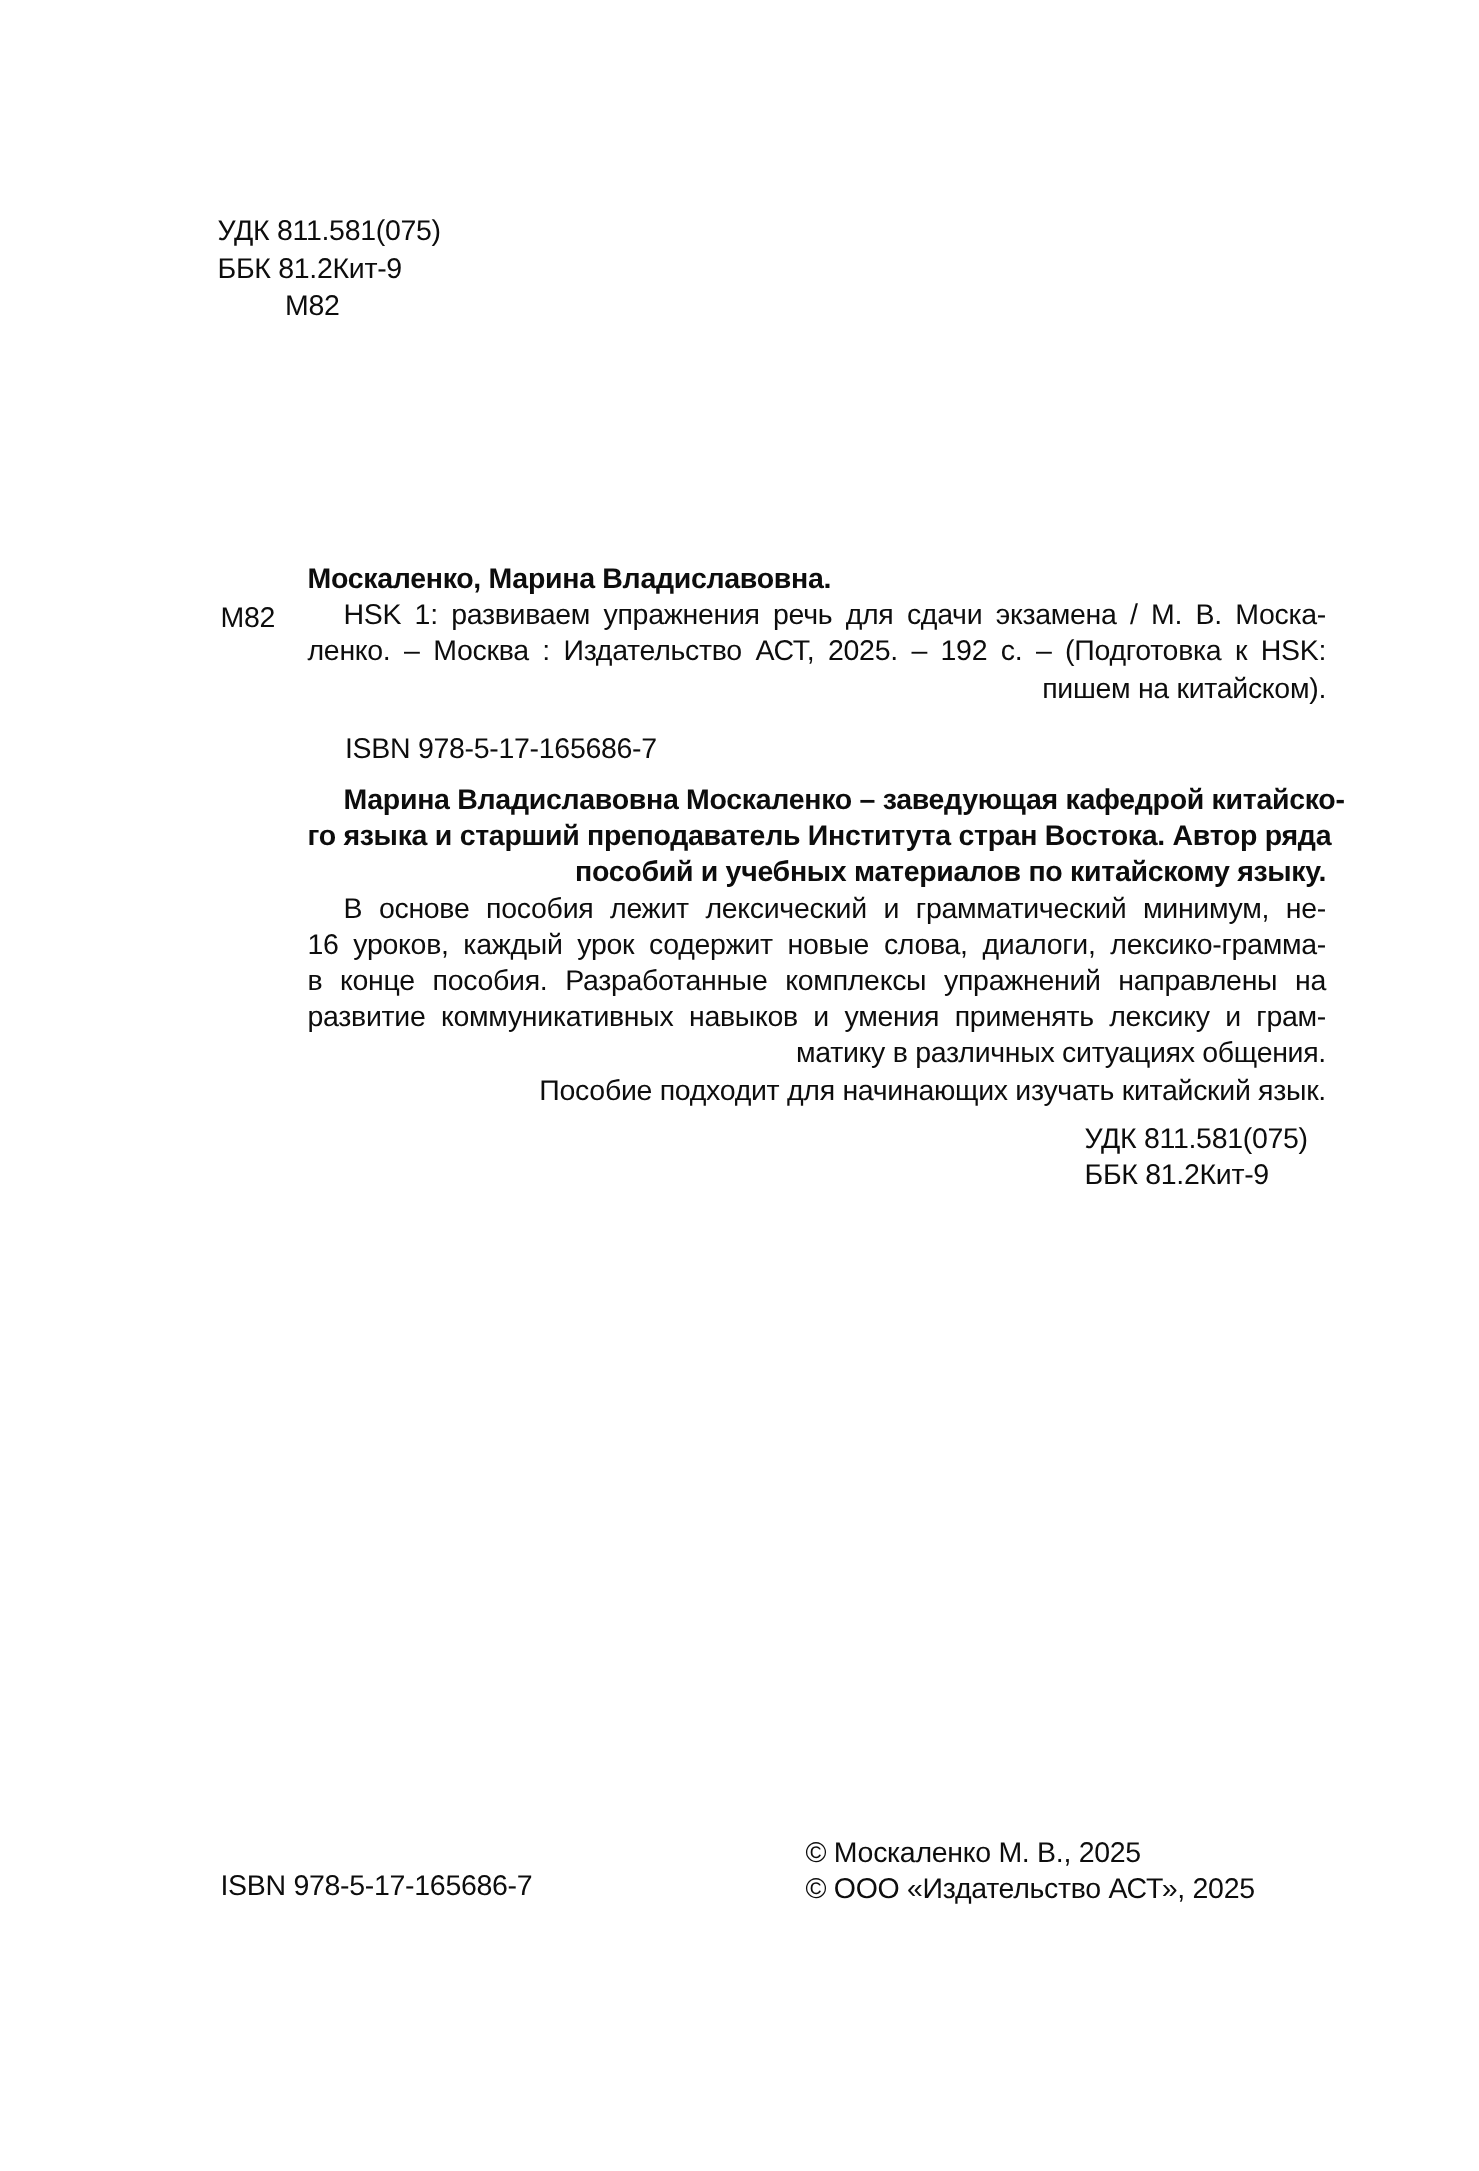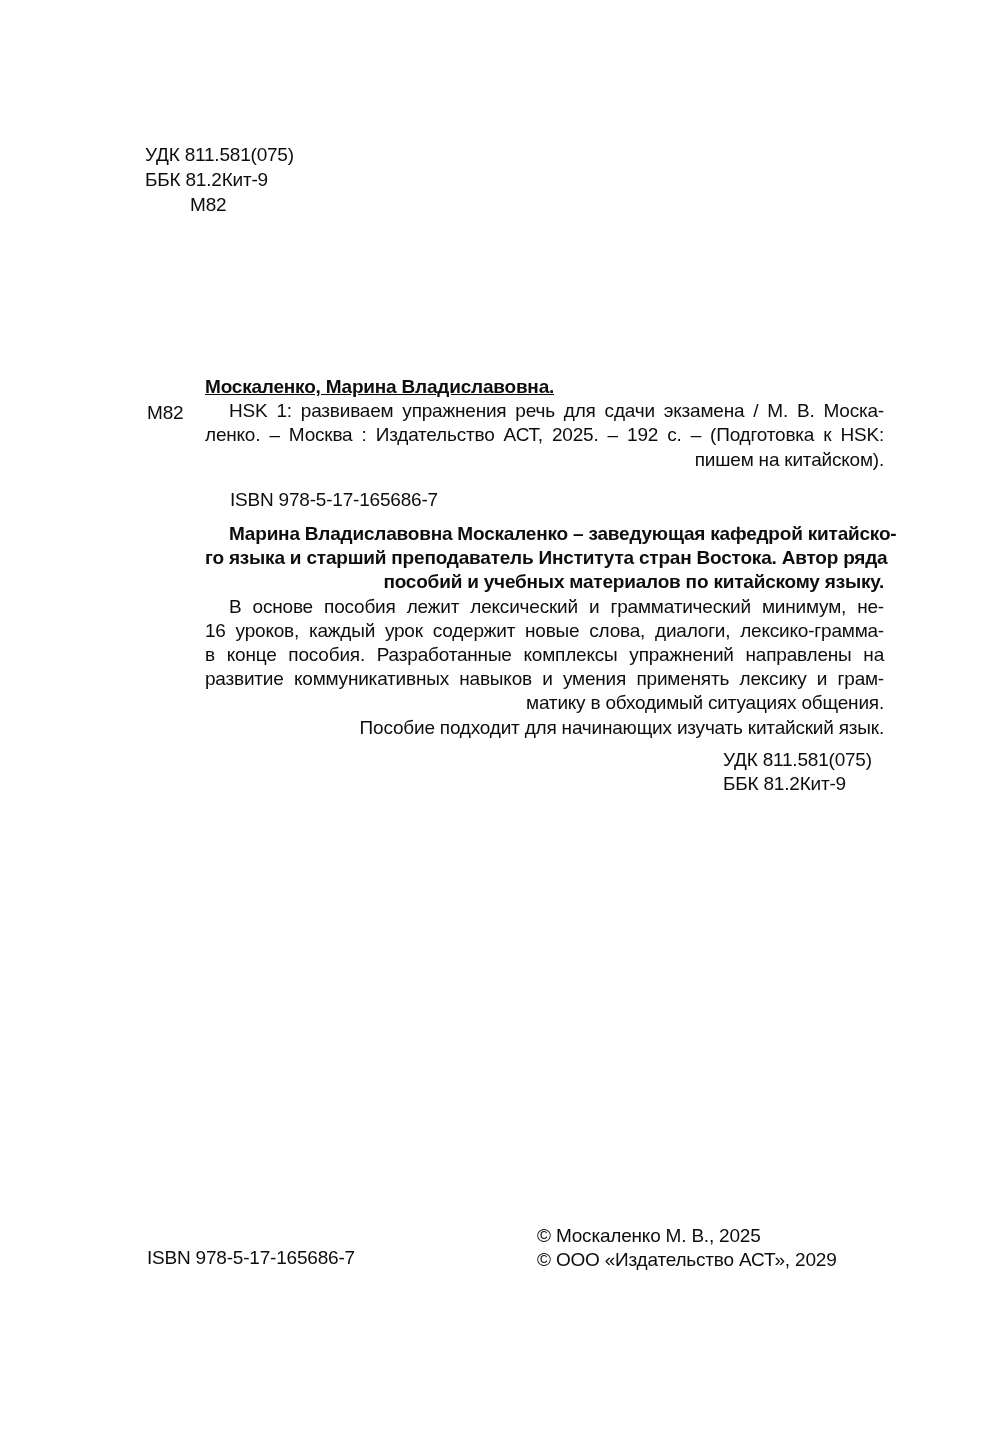--- a/index.html
+++ b/index.html
@@ -27,21 +27,21 @@
     line-height: 25px;
   }
   .top-block .code-line { padding-left: 45px; }
 
   
   .main-col {
     left: 205px;
     top: 375px;
     width: 679px;
   }
-  .heading { font-weight: bold; white-space: nowrap; text-decoration: underline; }
+  .heading { font-weight: bold; white-space: nowrap; }
 
   .jline {
     text-align: justify;
     text-align-last: justify;
     white-space: nowrap;
   }
   .lline {
     text-align: right;
     white-space: nowrap;
   }
@@ -99,32 +99,32 @@
     <div class="jline indent">Марина Владиславовна Москаленко – заведующая кафедрой китайско-</div>
     <div class="jline">го языка и старший преподаватель Института стран Востока. Автор ряда</div>
     <div class="lline">пособий и учебных материалов по китайскому языку.</div>
   </div>
 
   <div>
     <div class="jline indent">В основе пособия лежит лексический и грамматический минимум, не-</div>
     <div class="jline">16 уроков, каждый урок содержит новые слова, диалоги, лексико-грамма-</div>
     <div class="jline">в конце пособия. Разработанные комплексы упражнений направлены на</div>
     <div class="jline">развитие коммуникативных навыков и умения применять лексику и грам-</div>
-    <div class="lline">матику в обходимый ситуациях общения.</div>
+    <div class="lline">матику в различных ситуациях общения.</div>
   </div>
 
   <div>
     <div class="lline indent">Пособие подходит для начинающих изучать китайский язык.</div>
   </div>
 
   <div class="classification">
     <div>УДК 811.581(075)</div>
     <div>ББК 81.2Кит-9</div>
   </div>
 
 </div>
 
 <div class="abs footer-isbn">ISBN 978-5-17-165686-7</div>
 
 <div class="abs copyright-block">
   <div>© Москаленко М. В., 2025</div>
-  <div>© ООО «Издательство АСТ», 2029</div>
+  <div>© ООО «Издательство АСТ», 2025</div>
 </div>
 
 </body></html>

